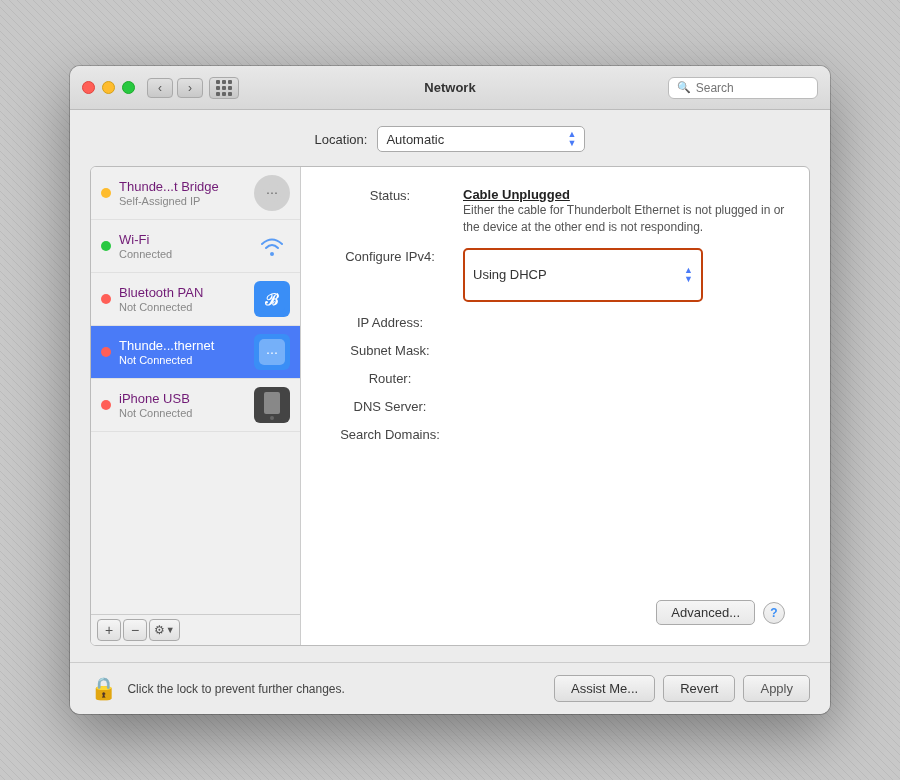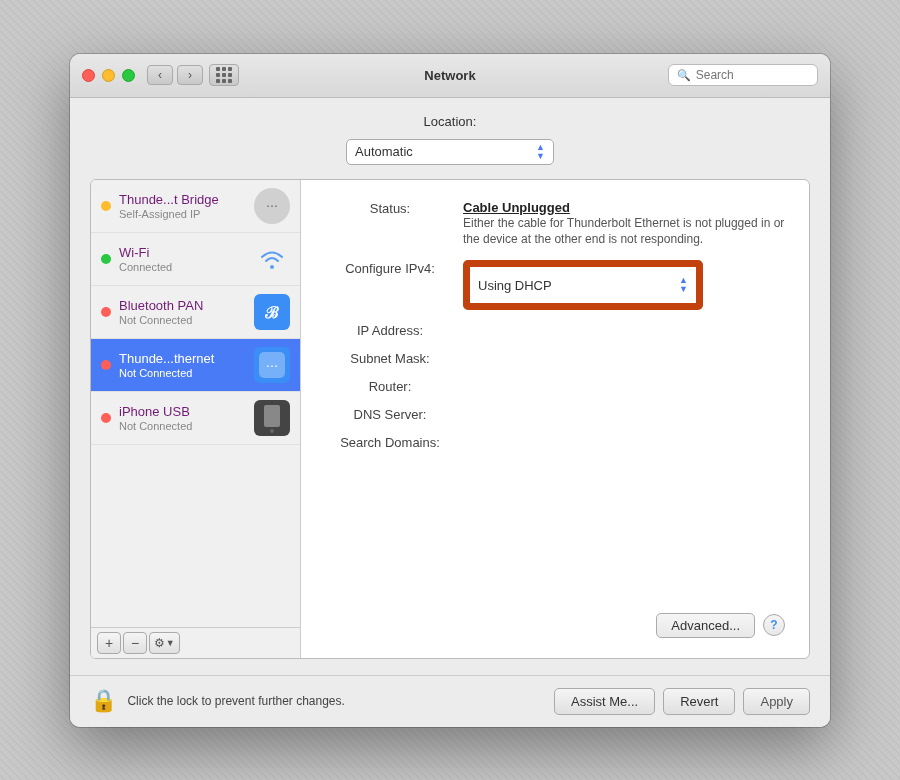--- a/index.html
+++ b/index.html
@@ -100,21 +100,20 @@
     .content {
       padding: 16px 20px;
     }
     
     .location-row {
       display: flex;
       align-items: center;
       justify-content: center;
       gap: 10px;
       margin-bottom: 14px;
-      flex-direction: column;
     }
     .location-label {
       font-size: 13px;
       color: #333;
     }
     .location-select {
       display: flex;
       align-items: center;
       background: white;
       border: 1px solid #aaa;
@@ -253,23 +252,23 @@
     .detail-value.subtext {
       font-size: 12px;
       color: #555;
       line-height: 1.4;
     }
     .status-block { flex: 1; }
     .configure-select {
       display: flex;
       align-items: center;
       background: white;
-      border: 7px solid #c2410c;
+      border: 2px solid #c2410c;
       border-radius: 5px;
-      padding: 9px 8px;
+      padding: 16px 8px;
       font-size: 13px;
       color: #333;
       width: 240px;
       justify-content: space-between;
       cursor: pointer;
       margin-left: 8px;
     }
     .configure-arrows {
       color: #4a7bf7;
       font-size: 9px;

